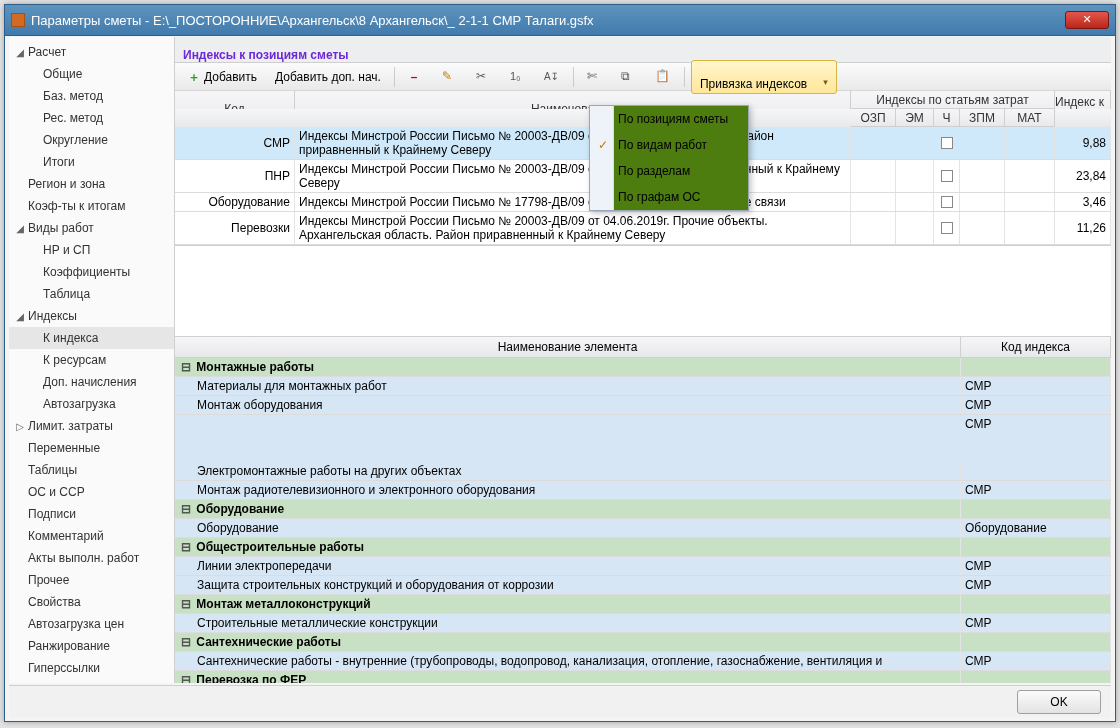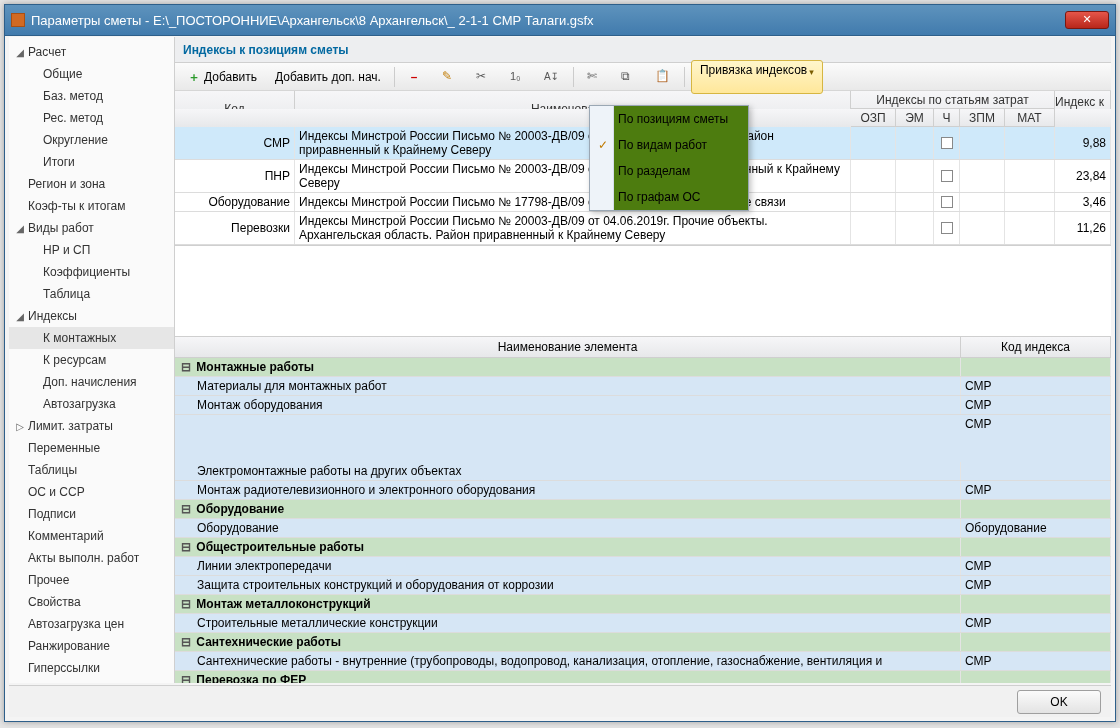--- a/index.html
+++ b/index.html
@@ -45,21 +45,21 @@
   }
   .side-item.level0 { padding-left: 6px; }
   .side-item.level1 { padding-left: 34px; }
   .side-item .tw { width:10px; text-align:center; margin-right:3px; color:#666; font-size:10px;}
   .side-item.selected { background:#e6e6e6; font-weight:normal; }
   .main {
     flex:1; display:flex; flex-direction:column; min-width:0;
   }
   .panel-title {
     height: 26px; background:#edeef0; border-bottom:1px solid #cfcfcf;
-    display:flex; align-items:center; padding:0 8px; font-weight:bold; color:#0369a1;
+    display:flex; align-items:flex-end; padding:0 8px; font-weight:bold; color:#6d28d9;
   }
   .toolbar {
     height: 28px; display:flex; align-items:center; gap:4px; padding:0 6px;
     border-bottom:1px solid #d6d6d6;
     background:linear-gradient(#fbfbfb,#e9e9e9);
     position:relative;
   }
   .tb-btn {
     height:22px; display:flex; align-items:center; padding:0 6px;
     border:1px solid transparent; border-radius:3px; font-size:12px;
@@ -71,21 +71,21 @@
   .ico-pencil::before{content:"✎";color:#c07a00;}
   .ico-scissors::before{content:"✂";color:#555;}
   .ico-cut::before{content:"✄";color:#555;}
   .ico-copy::before{content:"⧉";color:#555;}
   .ico-paste::before{content:"📋";font-size:12px;}
   .ico-num::before{content:"1₀";color:#555;font-size:11px;}
   .ico-sort::before{content:"A↧";font-size:10px;color:#555;}
   .dropdown-btn {
     height:22px; background:linear-gradient(#fff6cc,#ffe79a);
     border:1px solid #d6b642; border-radius:3px;
-    display:flex; align-items:flex-end; padding:16px 8px; gap:2px;
+    display:flex; align-items:flex-start; padding:16px 8px; gap:16px;
   }
   .dropdown-btn .caret{ font-size:9px; color:#7a5c00;}
   .menu-popup {
     position:absolute; top:68px; left:580px; 
     width:160px; background:#4d7c0f; border:1px solid #9aa7b4;
     box-shadow:2px 2px 6px rgba(0,0,0,.25);
     z-index:50;
   }
   .menu-popup .mi{
     height:26px; display:flex; align-items:center; padding-left:28px; position:relative;
@@ -209,21 +209,21 @@
           <span>Коэффициенты</span>
         </div>
         <div class="side-item level1">
           <span>Таблица</span>
         </div>
         <div class="side-item level0">
           <span class="tw">◢</span>
           <span>Индексы</span>
         </div>
         <div class="side-item level1 selected">
-          <span>К монтажных</span>
+          <span>К индекса</span>
         </div>
         <div class="side-item level1">
           <span>К ресурсам</span>
         </div>
         <div class="side-item level1">
           <span>Доп. начисления</span>
         </div>
         <div class="side-item level1">
           <span>Автозагрузка</span>
         </div>

